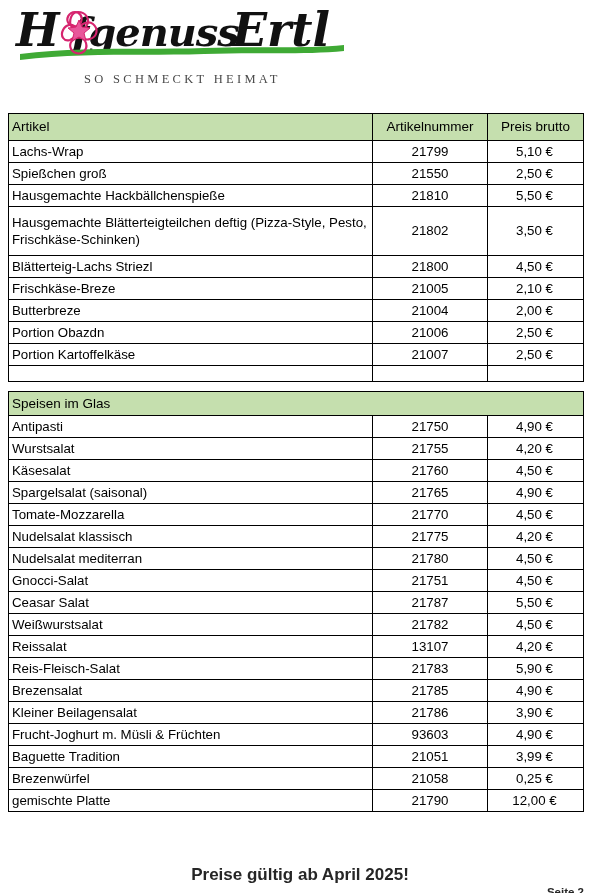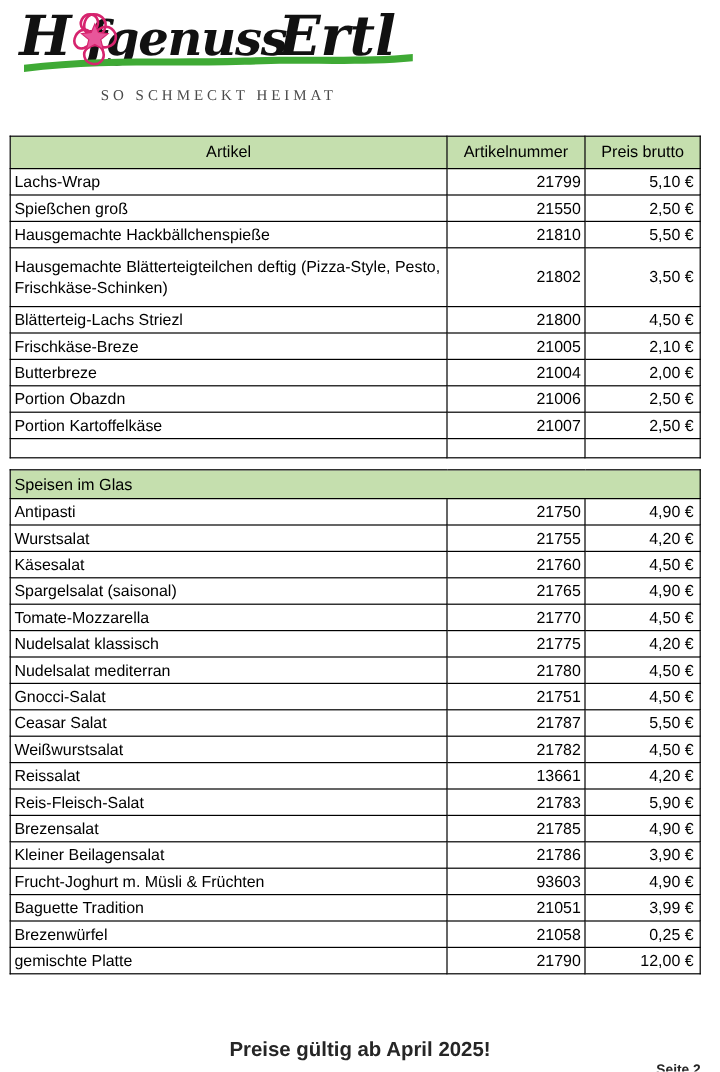--- a/index.html
+++ b/index.html
@@ -65,26 +65,26 @@
   col.c-art   { width: 364px; }
   col.c-num   { width: 115px; }
   col.c-price { width: 96px; }
 
   .hdr td {
     background: #c5dfae;
     height: 24px;
     text-align: center;
     font-size: 13.5px;
   }
-  .hdr td.art { text-align: center; }
+  .hdr td.art { text-align: left; }
 
   tr.item td { height: 19px; }
   tr.item td.art   { text-align: left; }
-  tr.item td.num   { text-align: right; }
-  tr.item td.price { text-align: right; padding-right: 5px; }
+  tr.item td.num   { text-align: center; }
+  tr.item td.price { text-align: center; padding-right: 5px; }
 
   tr.item.tall td { height: 44px; }
   tr.item.tall td.art {
     line-height: 1.3;
     padding-top: 2px;
     padding-bottom: 2px;
   }
 
   .section-gap {
     height: 13px;
@@ -291,21 +291,21 @@
         <td class="num">21787</td>
         <td class="price">5,50 €</td>
       </tr>
       <tr class="item">
         <td class="art">Weißwurstsalat</td>
         <td class="num">21782</td>
         <td class="price">4,50 €</td>
       </tr>
       <tr class="item">
         <td class="art">Reissalat</td>
-        <td class="num">13661</td>
+        <td class="num">13107</td>
         <td class="price">4,20 €</td>
       </tr>
       <tr class="item">
         <td class="art">Reis-Fleisch-Salat</td>
         <td class="num">21783</td>
         <td class="price">5,90 €</td>
       </tr>
       <tr class="item">
         <td class="art">Brezensalat</td>
         <td class="num">21785</td>

